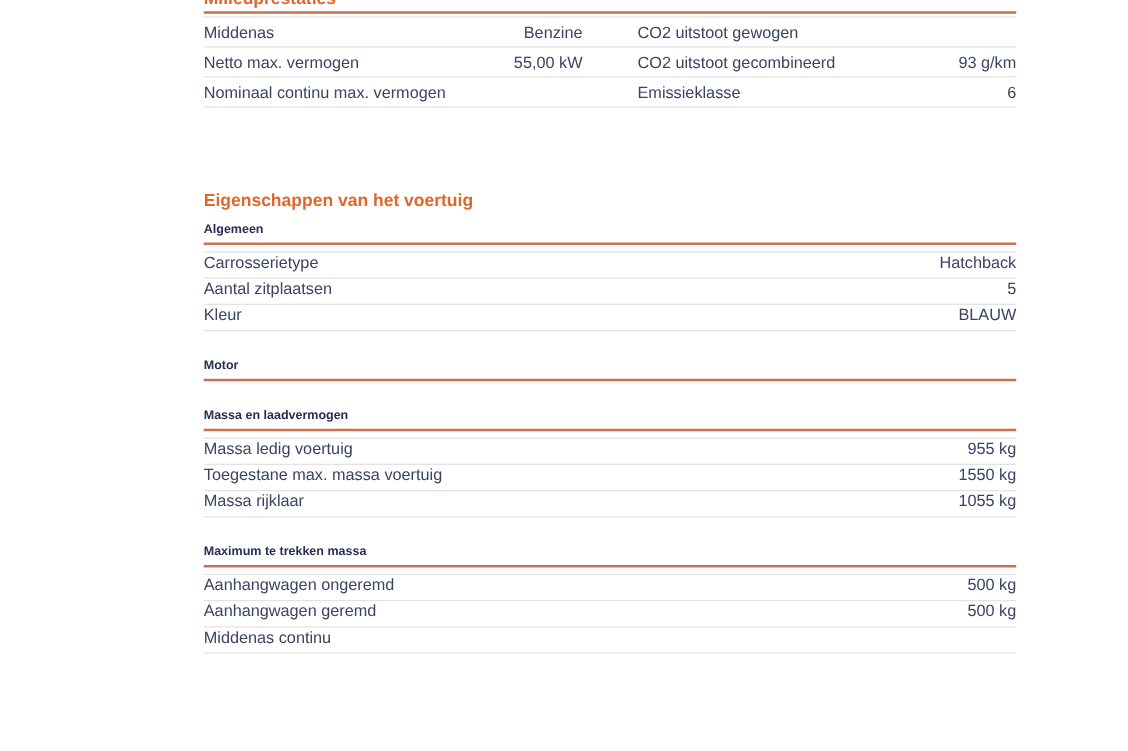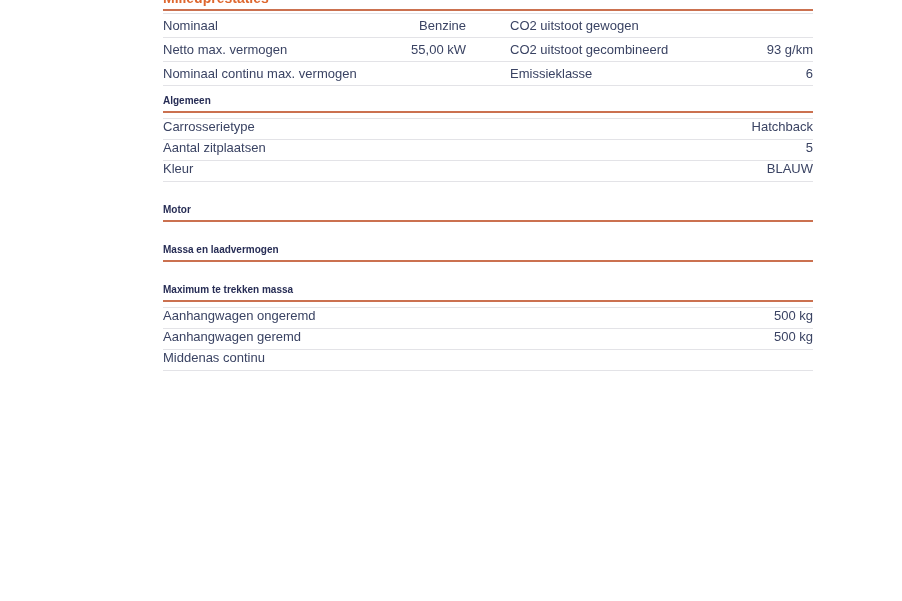--- a/index.html
+++ b/index.html
@@ -45,21 +45,21 @@
   <div class="content">
 
     <div>
       <div class="section-title">Milieuprestaties</div>
       <div class="orange-rule"></div>
 
       <div class="mtable">
 
         <div class="mrow">
           <div class="pair left">
-            <span class="lbl">Nominaal</span>
+            <span class="lbl">Middenas</span>
             <span class="val">Benzine</span>
           </div>
           <div class="pair right">
             <span class="lbl">CO2 uitstoot gewogen</span>
             <span class="val"></span>
           </div>
         </div>
 
         <div class="mrow">
           <div class="pair left">
@@ -80,20 +80,21 @@
           <div class="pair right">
             <span class="lbl">Emissieklasse</span>
             <span class="val">6</span>
           </div>
         </div>
 
       </div>
     </div>
 
     <div>
+      <div class="section-title props-heading">Eigenschappen van het voertuig</div>
 
       <div class="subsection first">
         <div class="sub-title">Algemeen</div>
         <div class="orange-rule"></div>
         <div class="stable">
           <div class="srow">
             <span class="lbl">Carrosserietype</span>
             <span class="val">Hatchback</span>
           </div>
           <div class="srow">
@@ -108,20 +109,34 @@
       </div>
 
       <div class="subsection">
         <div class="sub-title">Motor</div>
         <div class="orange-rule"></div>
       </div>
 
       <div class="subsection">
         <div class="sub-title">Massa en laadvermogen</div>
         <div class="orange-rule"></div>
+        <div class="stable">
+          <div class="srow">
+            <span class="lbl">Massa ledig voertuig</span>
+            <span class="val">955 kg</span>
+          </div>
+          <div class="srow">
+            <span class="lbl">Toegestane max. massa voertuig</span>
+            <span class="val">1550 kg</span>
+          </div>
+          <div class="srow">
+            <span class="lbl">Massa rijklaar</span>
+            <span class="val">1055 kg</span>
+          </div>
+        </div>
       </div>
 
       <div class="subsection">
         <div class="sub-title">Maximum te trekken massa</div>
         <div class="orange-rule"></div>
         <div class="stable">
           <div class="srow">
             <span class="lbl">Aanhangwagen ongeremd</span>
             <span class="val">500 kg</span>
           </div>

